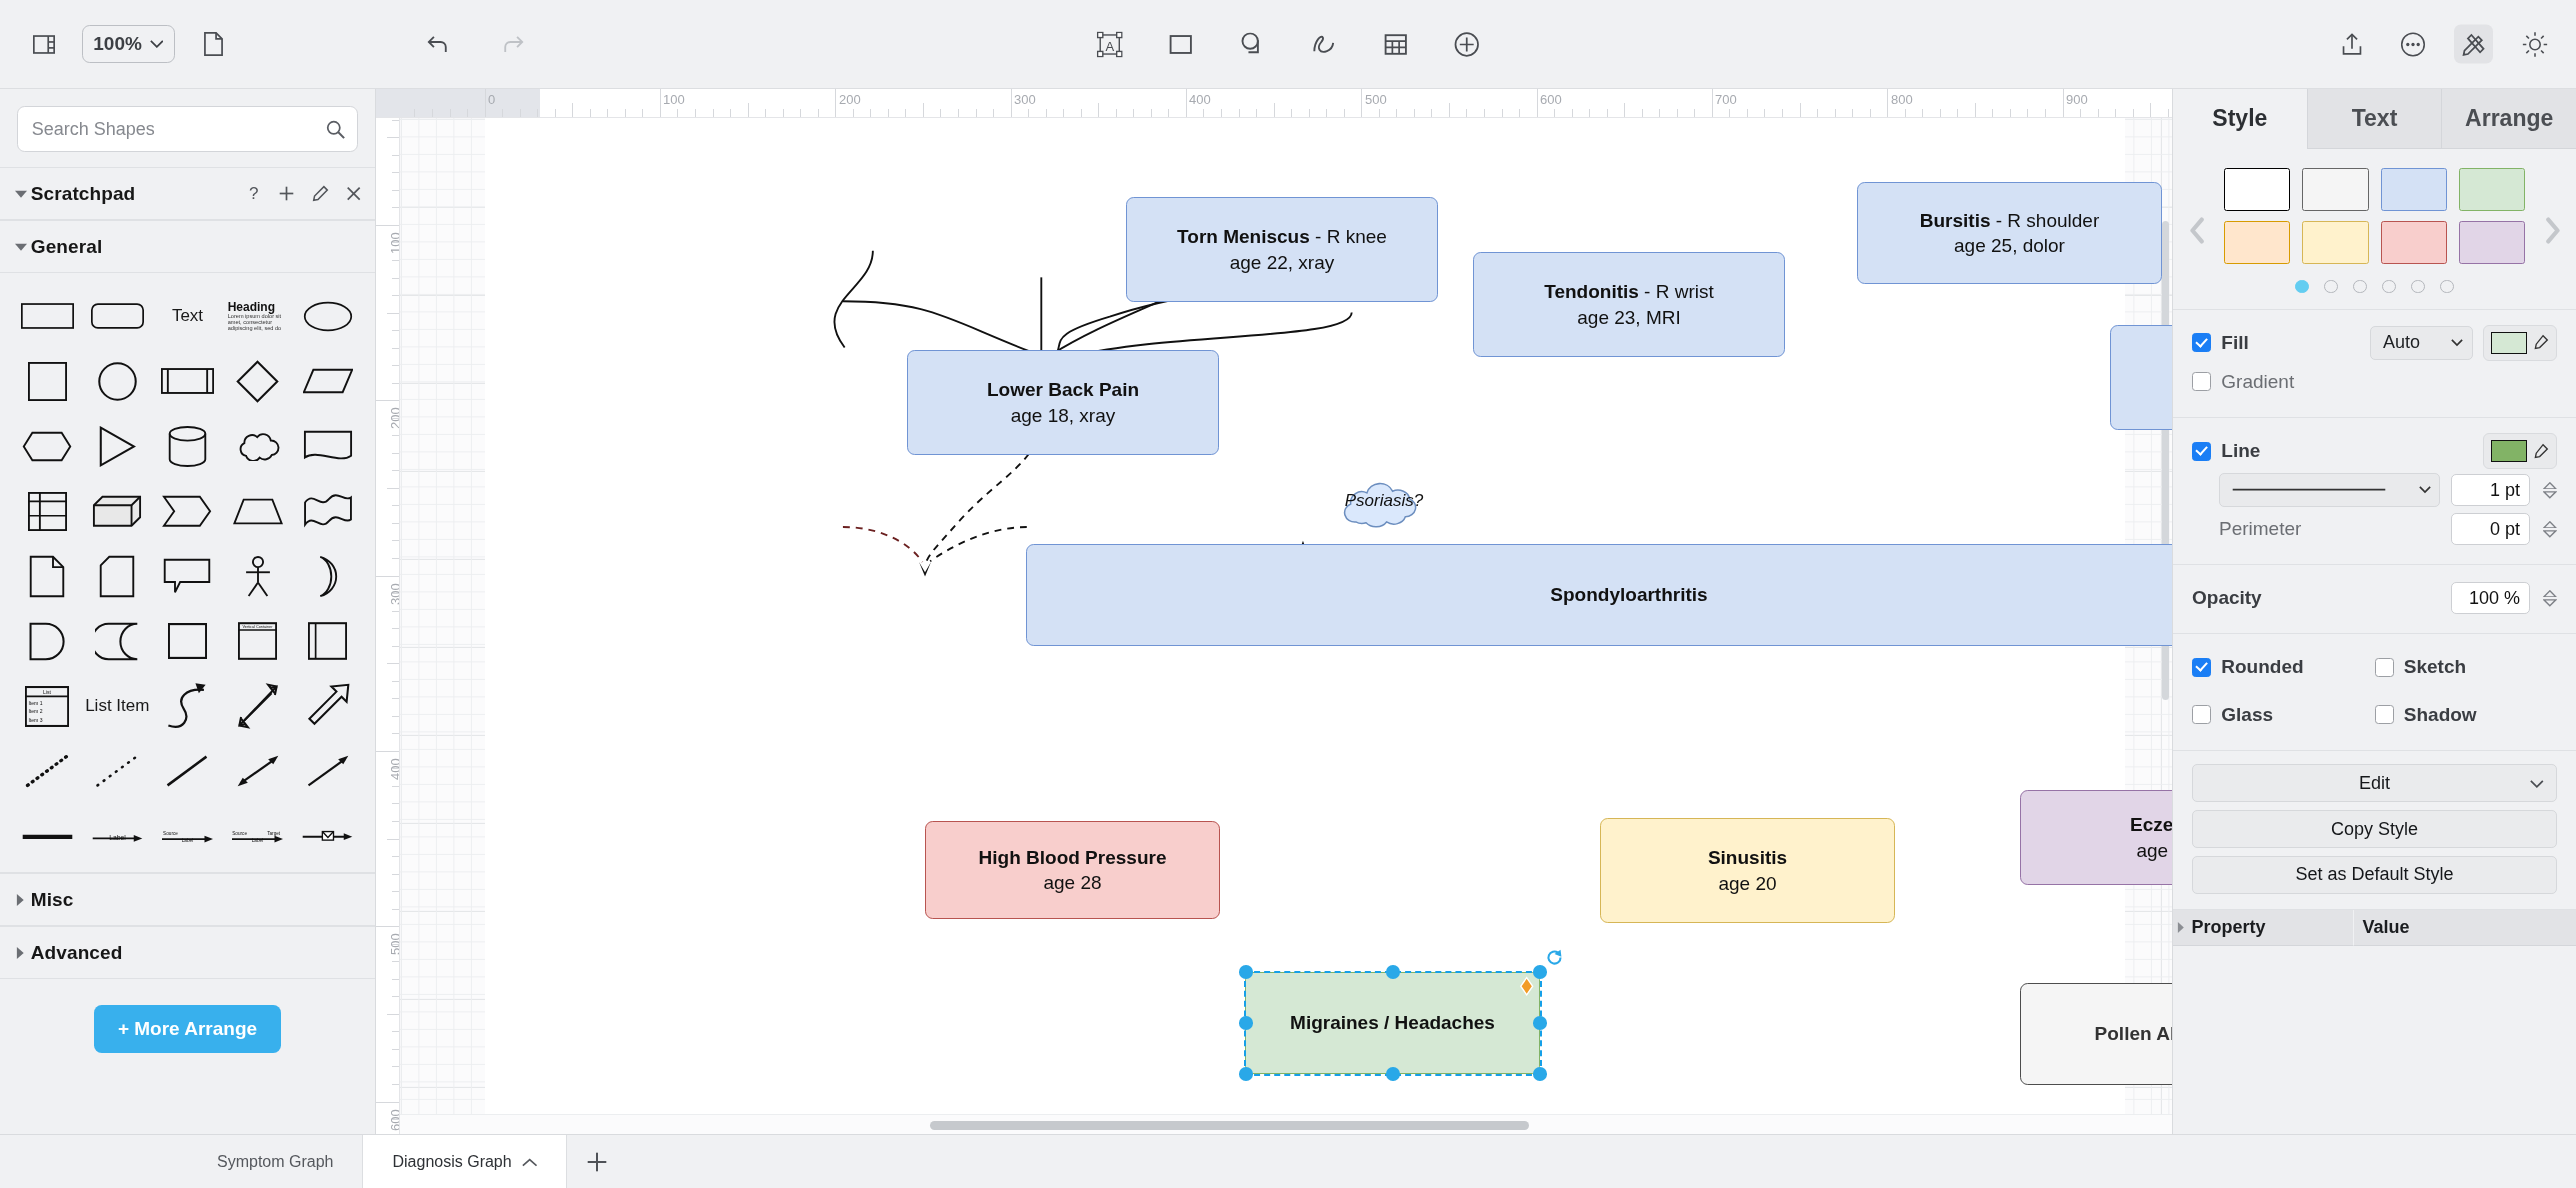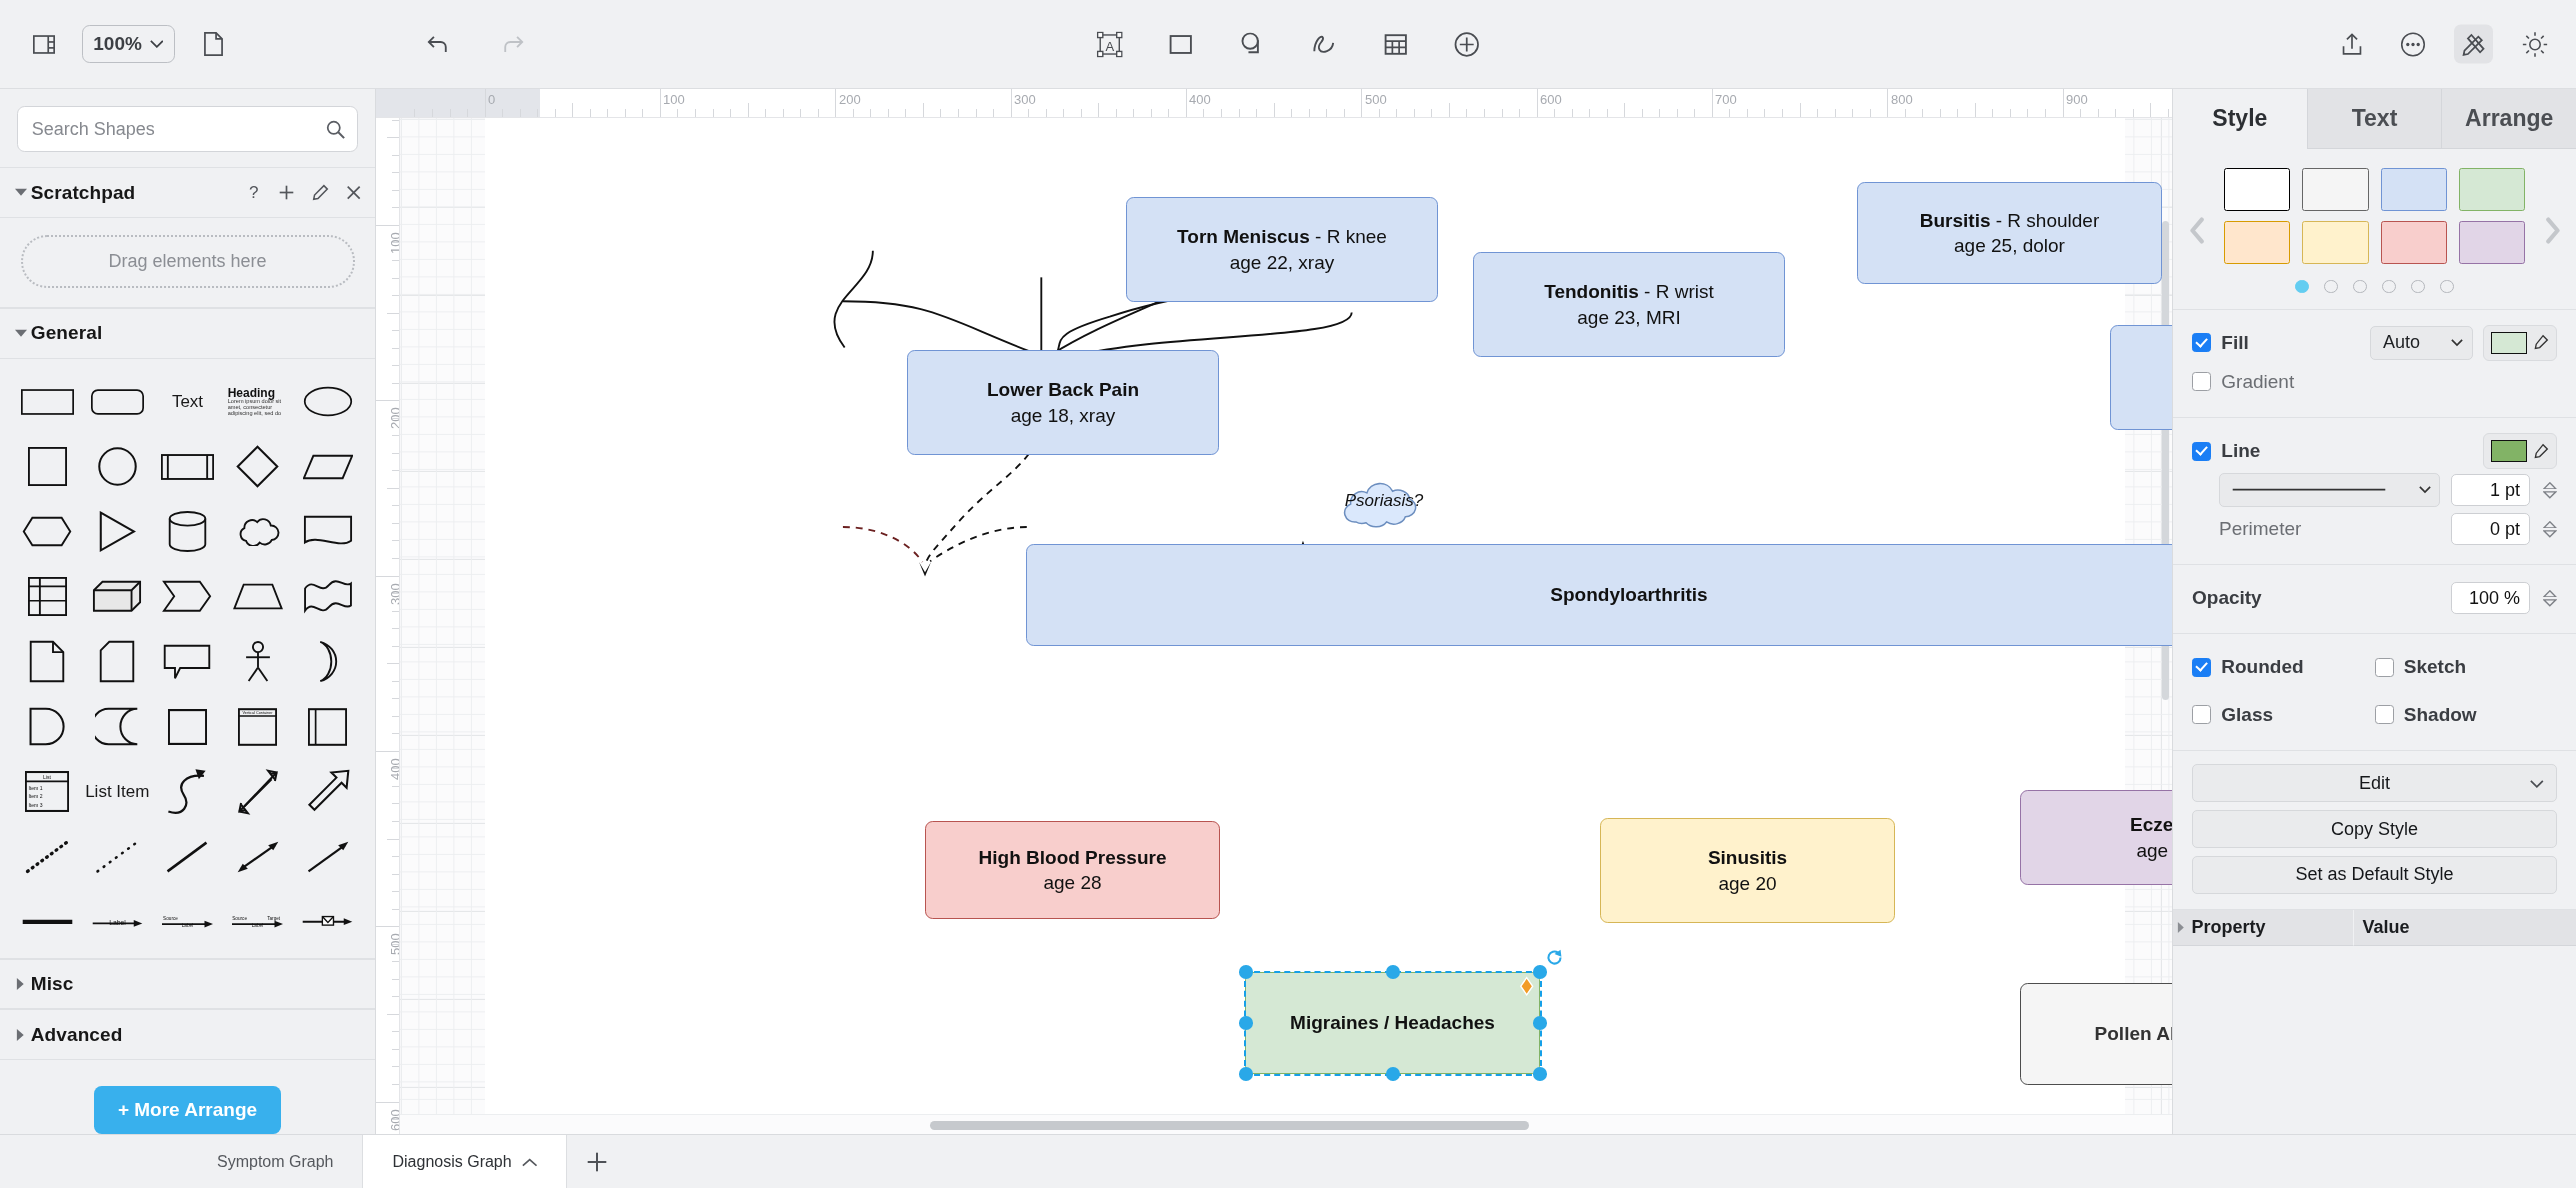--- a/index.html
+++ b/index.html
@@ -505,25 +505,20 @@
             </span>
           <span class="t">
               <svg width="15.4" height="15.4" viewBox="0 0 18 18">
                 <line x1="2" y1="2" x2="16" y2="16" stroke="currentColor" stroke-width="2"></line>
                 <line x1="16" y1="2" x2="2" y2="16" stroke="currentColor" stroke-width="2"></line>
               </svg>
             </span>
         </span>
       </div>
 
-      <div class="scratchpad-body">
-        <div class="drop-zone">
-          <span>Drag elements here</span>
-        </div>
-      </div>
 
       <div class="sect-head">
         <span class="caret">
           <svg width="12" height="8.6" viewBox="0 0 14 10">
               <polygon points="0,1 14,1 7,9" fill="currentColor"></polygon>
             </svg>
         </span>
         <span class="sect-title">General</span>
       </div>
 

